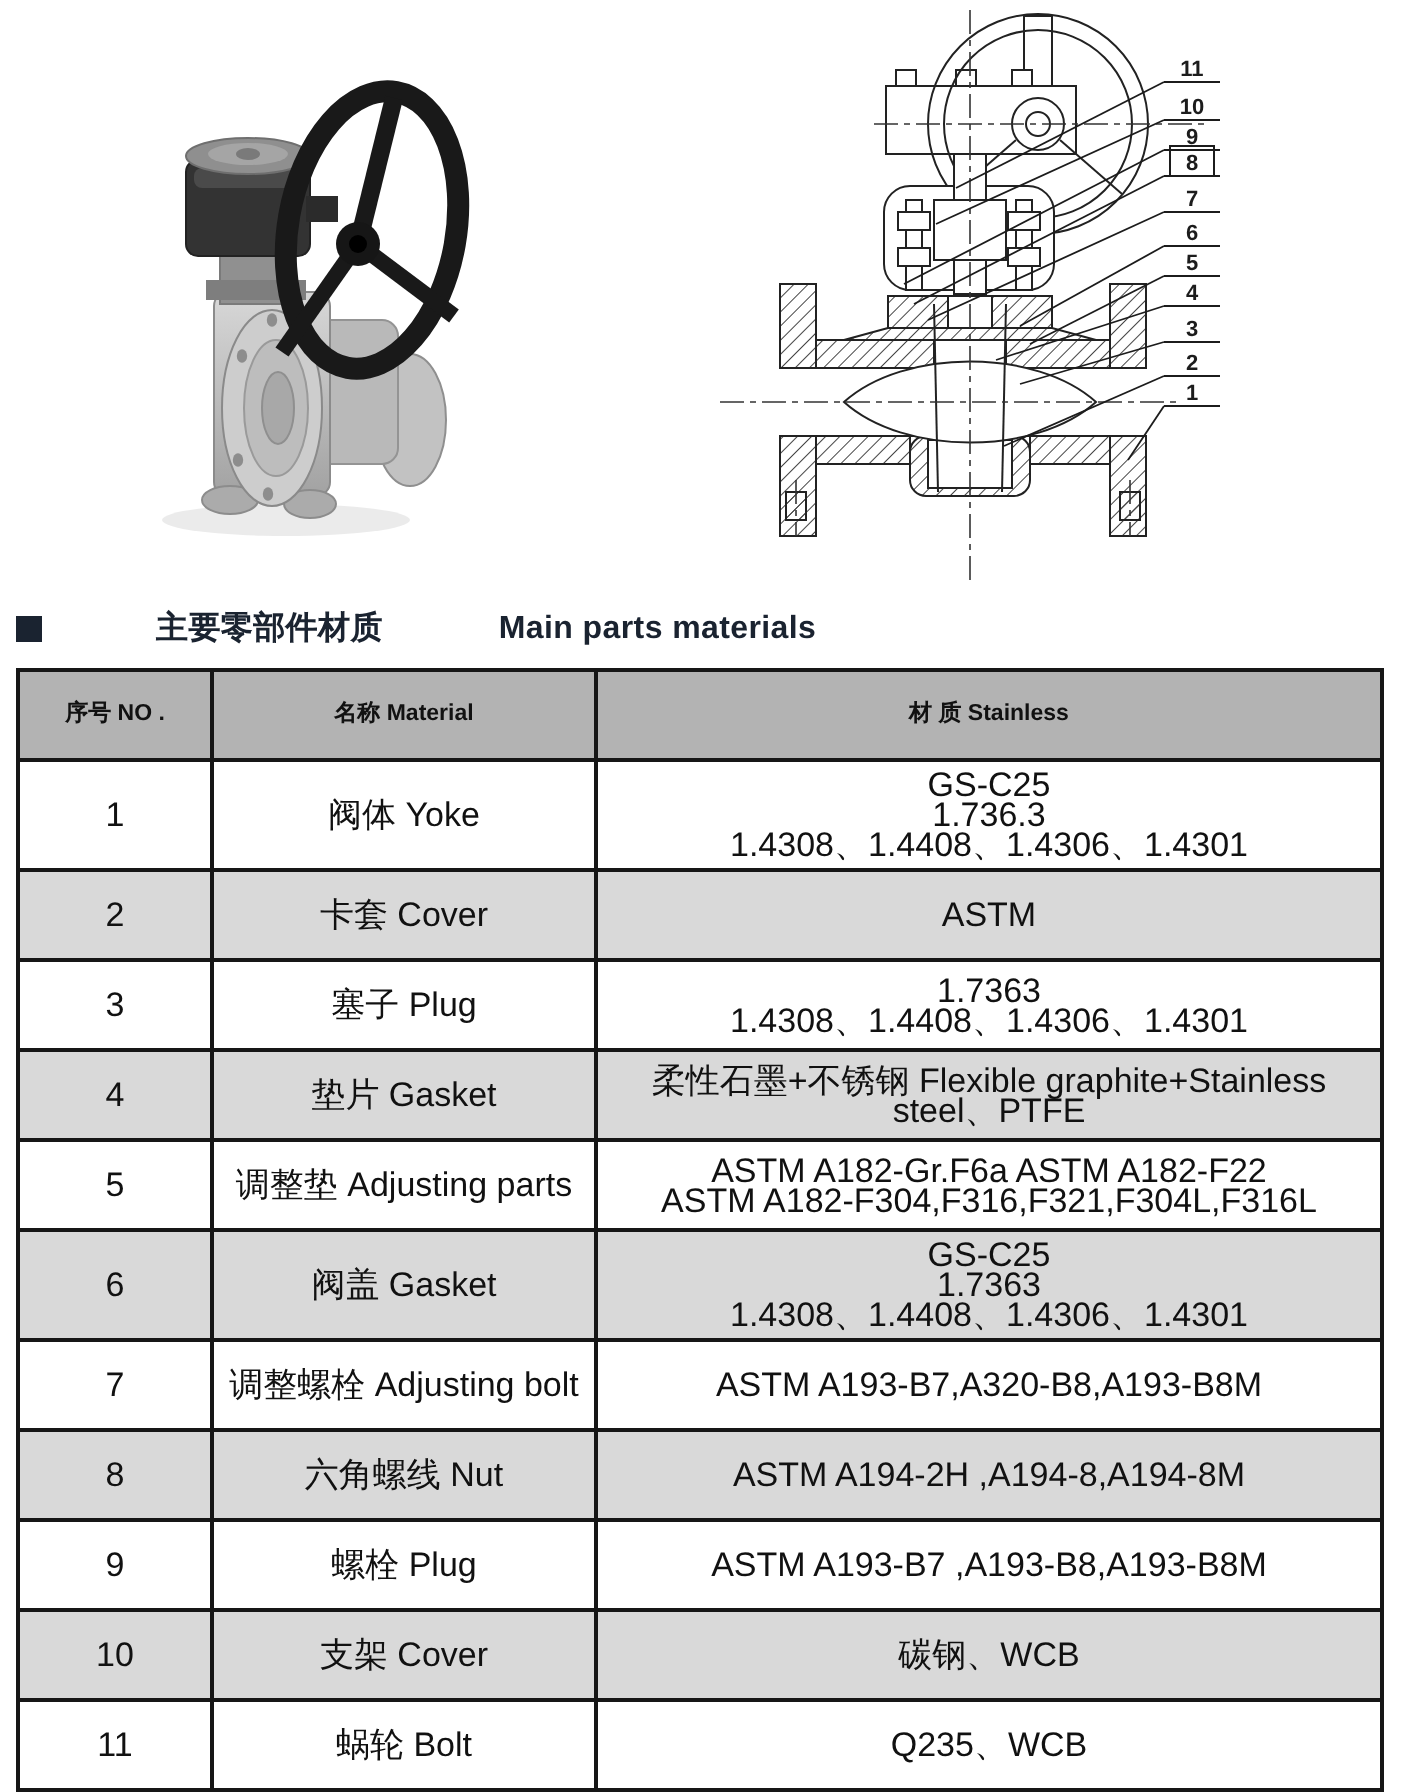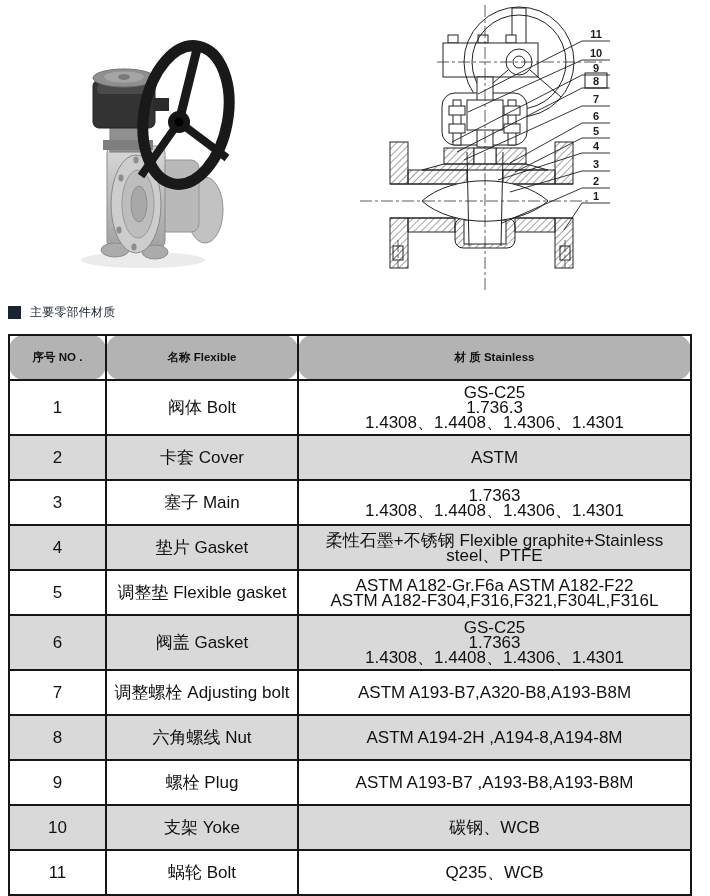--- a/index.html
+++ b/index.html
@@ -4,29 +4,29 @@
 <style>
   * { box-sizing: border-box; }
   html,body { margin:0; padding:0; background:#ffffff; }
   body { width:710px; height:896px; font-family:"Liberation Sans","DejaVu Sans",sans-serif; }
   .page { position:relative; width:706px; height:896px; background:#fff; overflow:hidden; }
 
   .photo-wrap { position:absolute; left:55px; top:28px; width:310px; height:250px; }
   .drawing-wrap { position:absolute; left:360px; top:2px; width:350px; height:298px; }
 
   .section-title { position:absolute; left:8px; top:304px; display:flex; align-items:center;
-                   color:#1a2330; font-weight:normal; font-size:12px; letter-spacing:0.2px; }
+                   color:#1a2330; font-weight:bold; font-size:16px; letter-spacing:0.2px;gap:48px; }
   .marker { width:13px; height:13px; background:#1a2330; margin-right:9px; flex:0 0 auto; }
   .title-zh { margin-right:10px; }
 
   table.materials { position:absolute; left:8px; top:334px; width:682px;
                     border-collapse:collapse; table-layout:fixed; }
   .materials th, .materials td { border:2px solid #161616; text-align:center; vertical-align:middle;
                     font-size:17px; color:#111; padding:4px 6px; line-height:15px; }
-  .materials th { background:#b3b3b3; height:41px; font-weight:bold; font-size:11.5px;border-radius:15px; }
+  .materials th { background:#b3b3b3; height:41px; font-weight:bold; font-size:11.5px; }
   .materials tr { height:45px; }
   .materials tr.shaded td { background:#d9d9d9; }
   .c-mat { white-space:pre-line; }
 
   svg text.callout { font-family:"Liberation Sans","DejaVu Sans",sans-serif;
                      font-size:11px; font-weight:bold; fill:#1c1c1c; }
 </style>
 </head>
 <body>
 
@@ -188,62 +188,63 @@
         <text class="callout" x="236" y="166">3</text>
         <text class="callout" x="236" y="183">2</text>
         <text class="callout" x="236" y="198">1</text>
       </g>
     </svg>
   </div>
 
   <div class="section-title">
     <span class="marker"></span>
     <span class="title-zh">主要零部件材质</span>
+    <span class="title-en">Main parts materials</span>
   </div>
 
   <table class="materials">
     <colgroup>
         <col style="width:97px">
         <col style="width:192px">
         <col style="width:393px">
       </colgroup>
     <thead>
       <tr>
         <th>序号 NO .</th>
-        <th>名称 Flexible</th>
+        <th>名称 Material</th>
         <th>材 质 Stainless</th>
       </tr>
     </thead>
     <tbody>
         <tr>
     <td class="c-no">1</td>
-    <td class="c-name">阀体 Bolt</td>
+    <td class="c-name">阀体 Yoke</td>
     <td class="c-mat">GS-C25
 1.736.3
 1.4308、1.4408、1.4306、1.4301</td>
   </tr>
         <tr class="shaded">
     <td class="c-no">2</td>
     <td class="c-name">卡套 Cover</td>
     <td class="c-mat">ASTM</td>
   </tr>
         <tr>
     <td class="c-no">3</td>
-    <td class="c-name">塞子 Main</td>
+    <td class="c-name">塞子 Plug</td>
     <td class="c-mat">1.7363
 1.4308、1.4408、1.4306、1.4301</td>
   </tr>
         <tr class="shaded">
     <td class="c-no">4</td>
     <td class="c-name">垫片 Gasket</td>
     <td class="c-mat">柔性石墨+不锈钢 Flexible graphite+Stainless steel、PTFE</td>
   </tr>
         <tr>
     <td class="c-no">5</td>
-    <td class="c-name">调整垫 Flexible gasket</td>
+    <td class="c-name">调整垫 Adjusting parts</td>
     <td class="c-mat">ASTM A182-Gr.F6a ASTM A182-F22
 ASTM A182-F304,F316,F321,F304L,F316L</td>
   </tr>
         <tr class="shaded">
     <td class="c-no">6</td>
     <td class="c-name">阀盖 Gasket</td>
     <td class="c-mat">GS-C25
 1.7363
 1.4308、1.4408、1.4306、1.4301</td>
   </tr>
@@ -257,21 +258,21 @@
     <td class="c-name">六角螺线 Nut</td>
     <td class="c-mat">ASTM A194-2H ,A194-8,A194-8M</td>
   </tr>
         <tr>
     <td class="c-no">9</td>
     <td class="c-name">螺栓 Plug</td>
     <td class="c-mat">ASTM A193-B7 ,A193-B8,A193-B8M</td>
   </tr>
         <tr class="shaded">
     <td class="c-no">10</td>
-    <td class="c-name">支架 Yoke</td>
+    <td class="c-name">支架 Cover</td>
     <td class="c-mat">碳钢、WCB</td>
   </tr>
         <tr>
     <td class="c-no">11</td>
     <td class="c-name">蜗轮 Bolt</td>
     <td class="c-mat">Q235、WCB</td>
   </tr>
       </tbody>
   </table>
 

